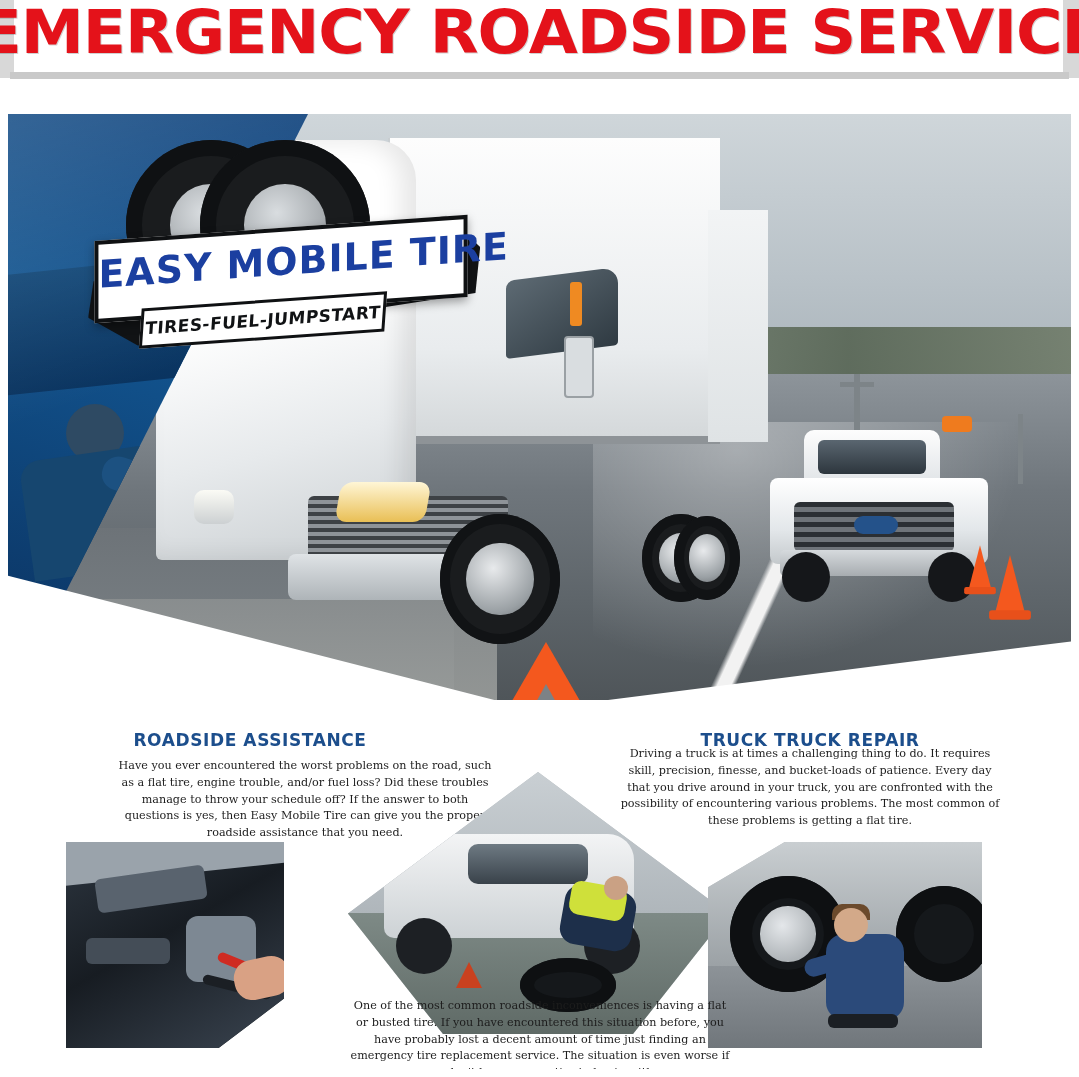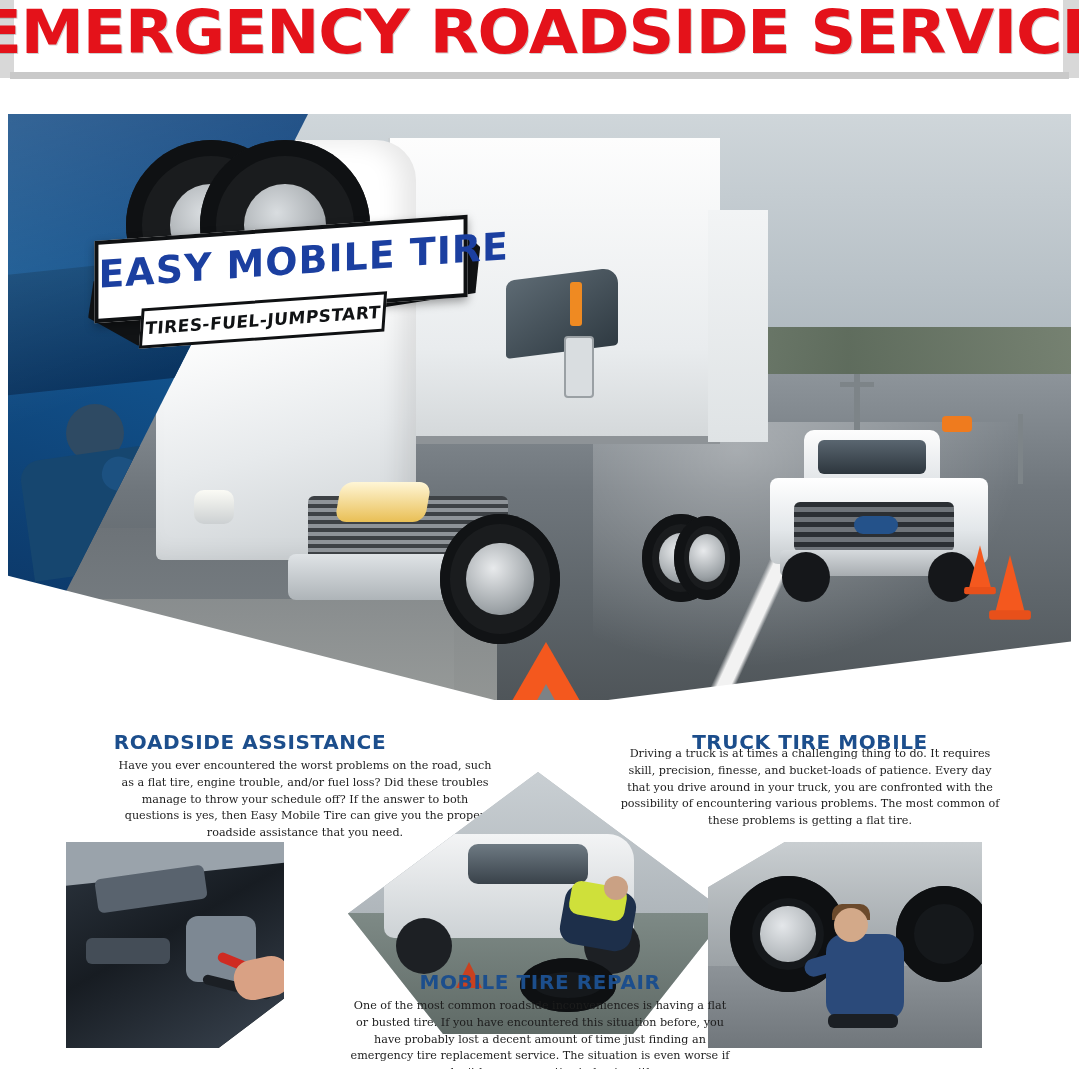--- a/index.html
+++ b/index.html
@@ -371,21 +371,21 @@
     top: 700px;
     width: 1079px;
     height: 377px;
     background: #ffffff;
   }
 
   .col-head {
     position: absolute;
     font-family: "DejaVu Sans", sans-serif;
     font-weight: bold;
-    font-size: 20px;
+    font-size: 17px;
     letter-spacing: .6px;
     color: #1c4e8c;
     text-align: center;
     white-space: nowrap;
   }
   .col-body {
     position: absolute;
     font-family: "DejaVu Serif", serif;
     font-size: 11.2px;
     line-height: 1.5;
@@ -636,21 +636,21 @@
 
     <div class="hero-white-wedge"></div>
     <div class="hero-white-wedge2"></div>
   </div>
 
   <div class="lower">
 
     <div class="col-head head-roadside">ROADSIDE ASSISTANCE</div>
     <div class="col-body body-roadside">Have you ever encountered the worst problems on the road, such as a flat tire, engine trouble, and/or fuel loss? Did these troubles manage to throw your schedule off? If the answer to both questions is yes, then Easy Mobile Tire can give you the proper roadside assistance that you need.</div>
 
-    <div class="col-head head-truck">TRUCK TIRE MOBILE</div>
+    <div class="col-head head-truck">TRUCK TRUCK REPAIR</div>
     <div class="col-body body-truck">Driving a truck is at times a challenging thing to do. It requires skill, precision, finesse, and bucket-loads of patience. Every day that you drive around in your truck, you are confronted with the possibility of encountering various problems. The most common of these problems is getting a flat tire.</div>
 
     <div class="tile tile-van">
       <div class="sky2"></div>
       <div class="ground"></div>
       <div class="van-body"></div>
       <div class="van-glass"></div>
       <div class="van-wheel vw1"></div>
       <div class="van-wheel vw2"></div>
       <div class="worker-body"></div>
@@ -676,19 +676,18 @@
       <div class="floor"></div>
       <div class="big-tire"></div>
       <div class="big-tire2"></div>
       <div class="tech-arm"></div>
       <div class="tech-body"></div>
       <div class="tech-hair"></div>
       <div class="tech-head"></div>
       <div class="tech-shoe"></div>
     </div>
 
-    <div class="col-head head-mobile">MOBILE TIRE REPAIR</div>
     <div class="col-body body-mobile">One of the most common roadside inconveniences is having a flat or busted tire. If you have encountered this situation before, you have probably lost a decent amount of time just finding an emergency tire replacement service. The situation is even worse if you don't have a spare tire to begin with.</div>
 
   </div>
 
   <div class="footer-strip"></div>
 </div>
 
 </body></html>

